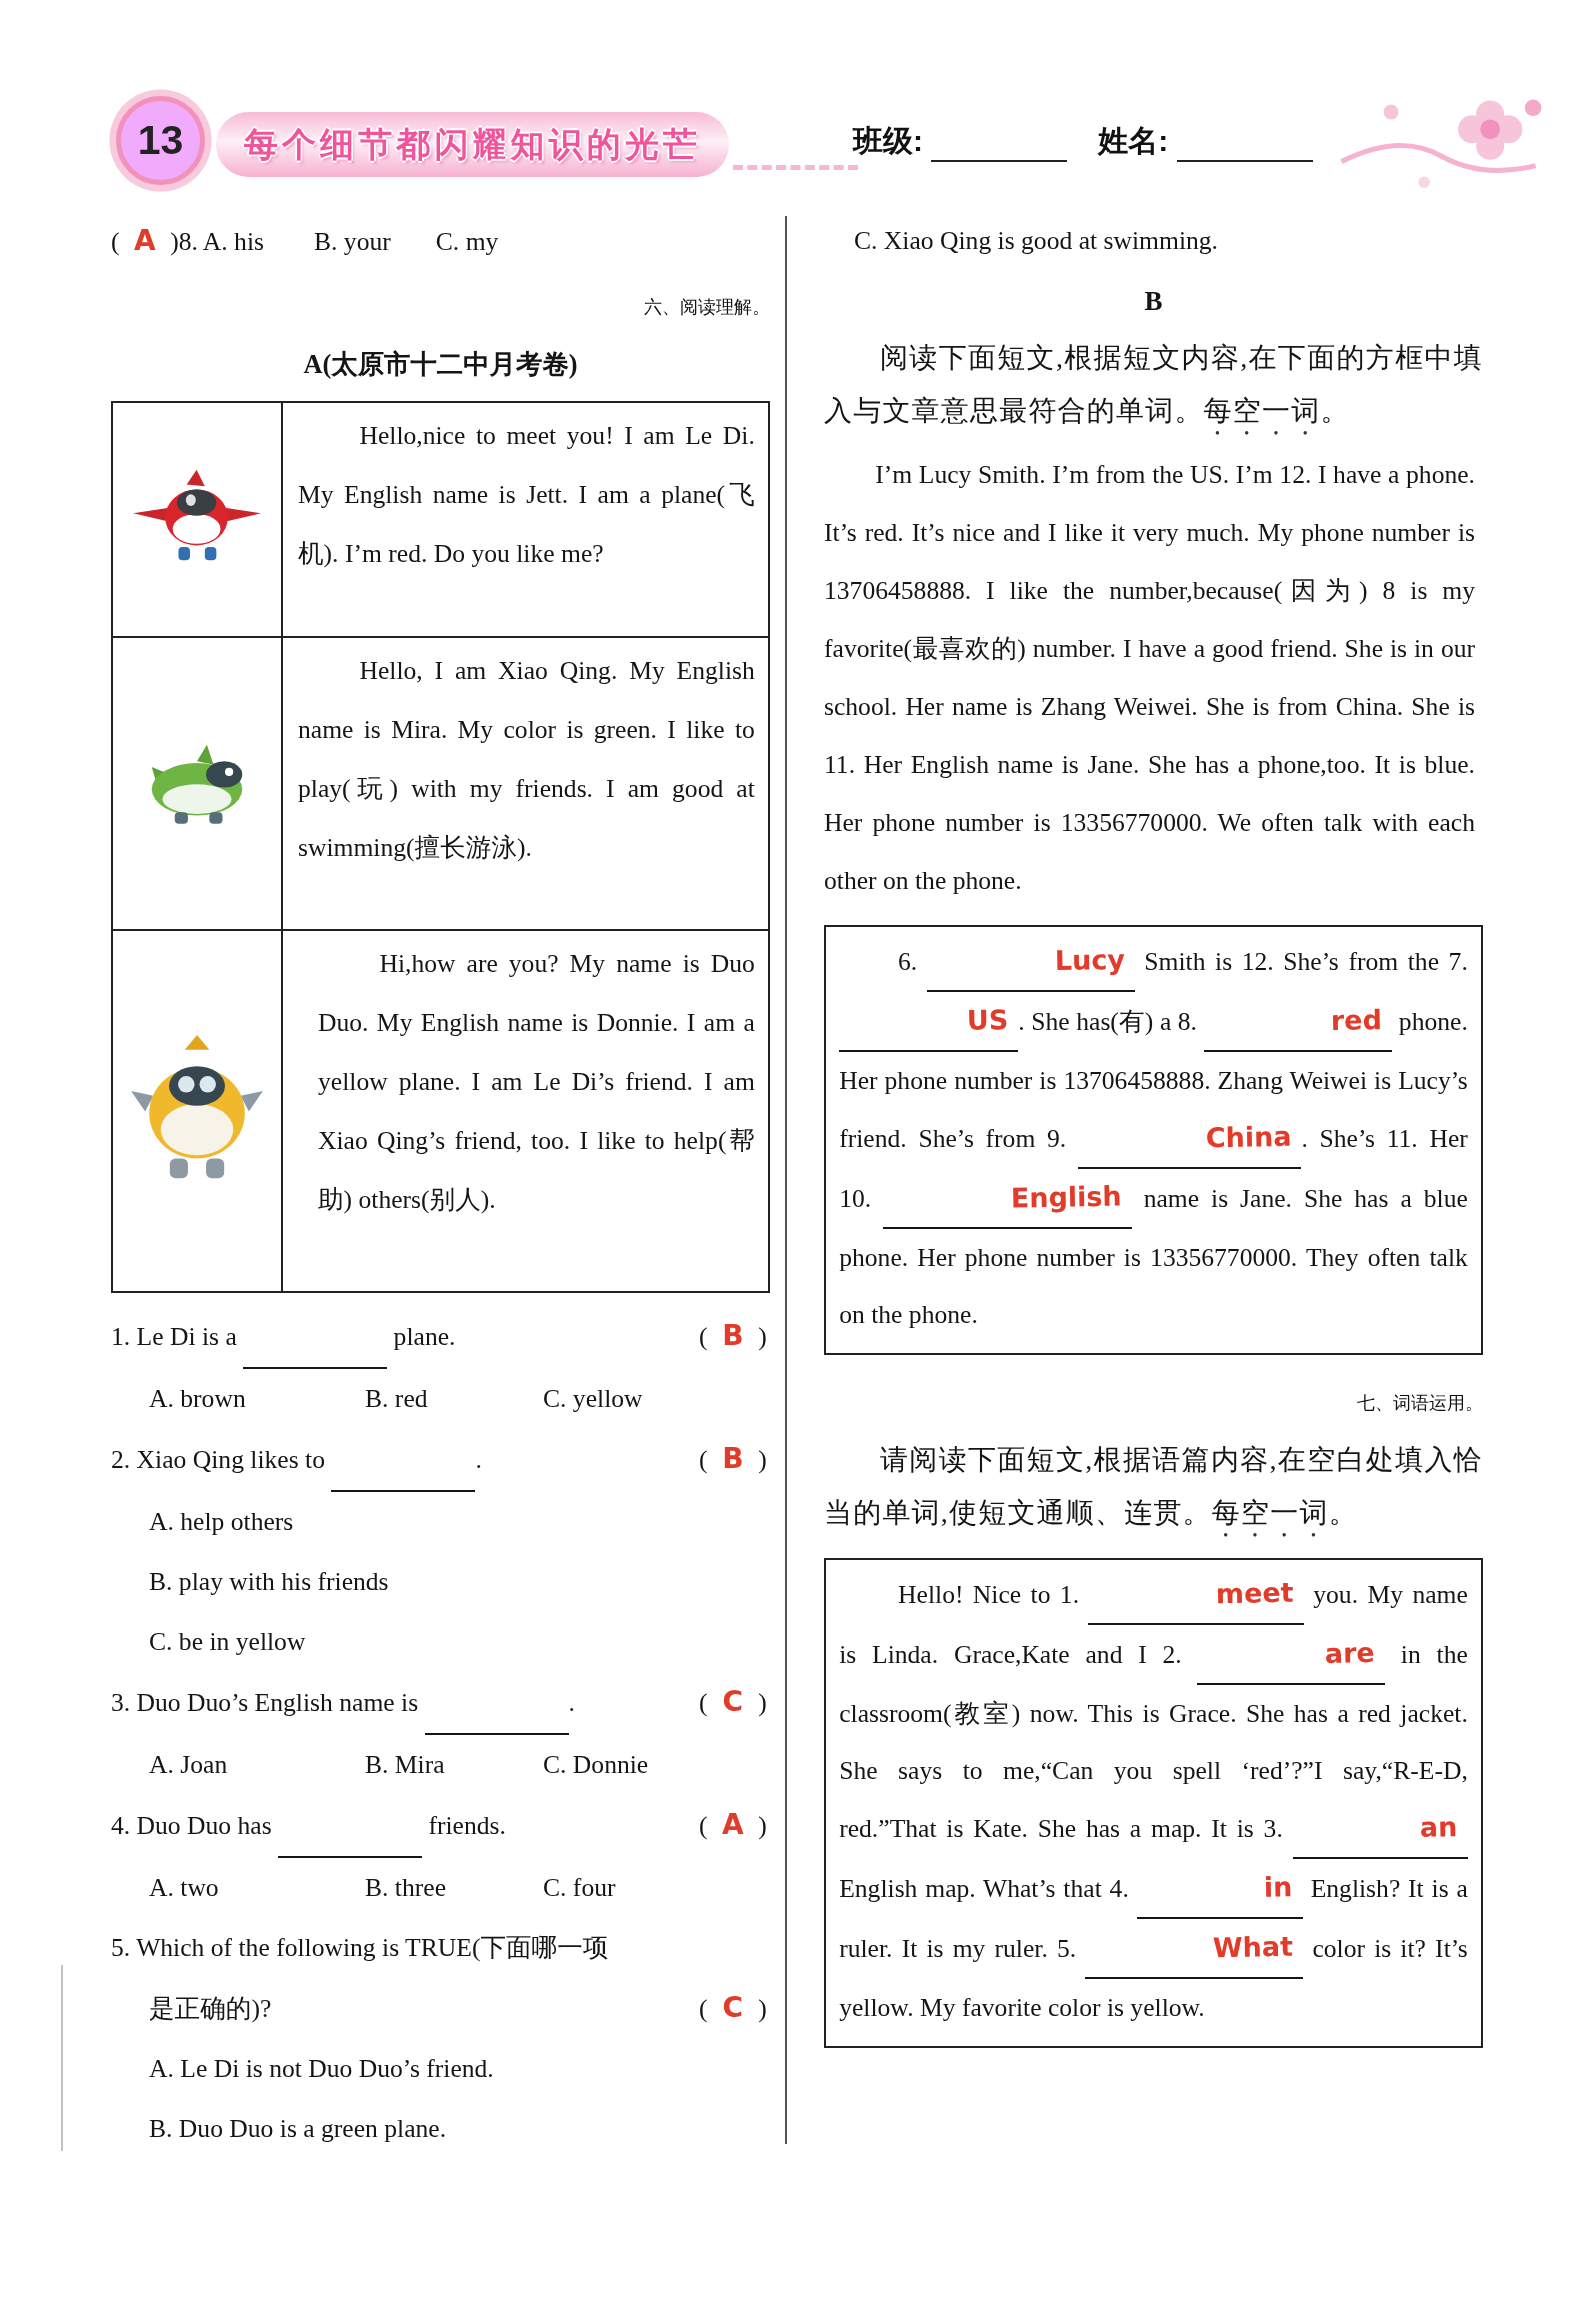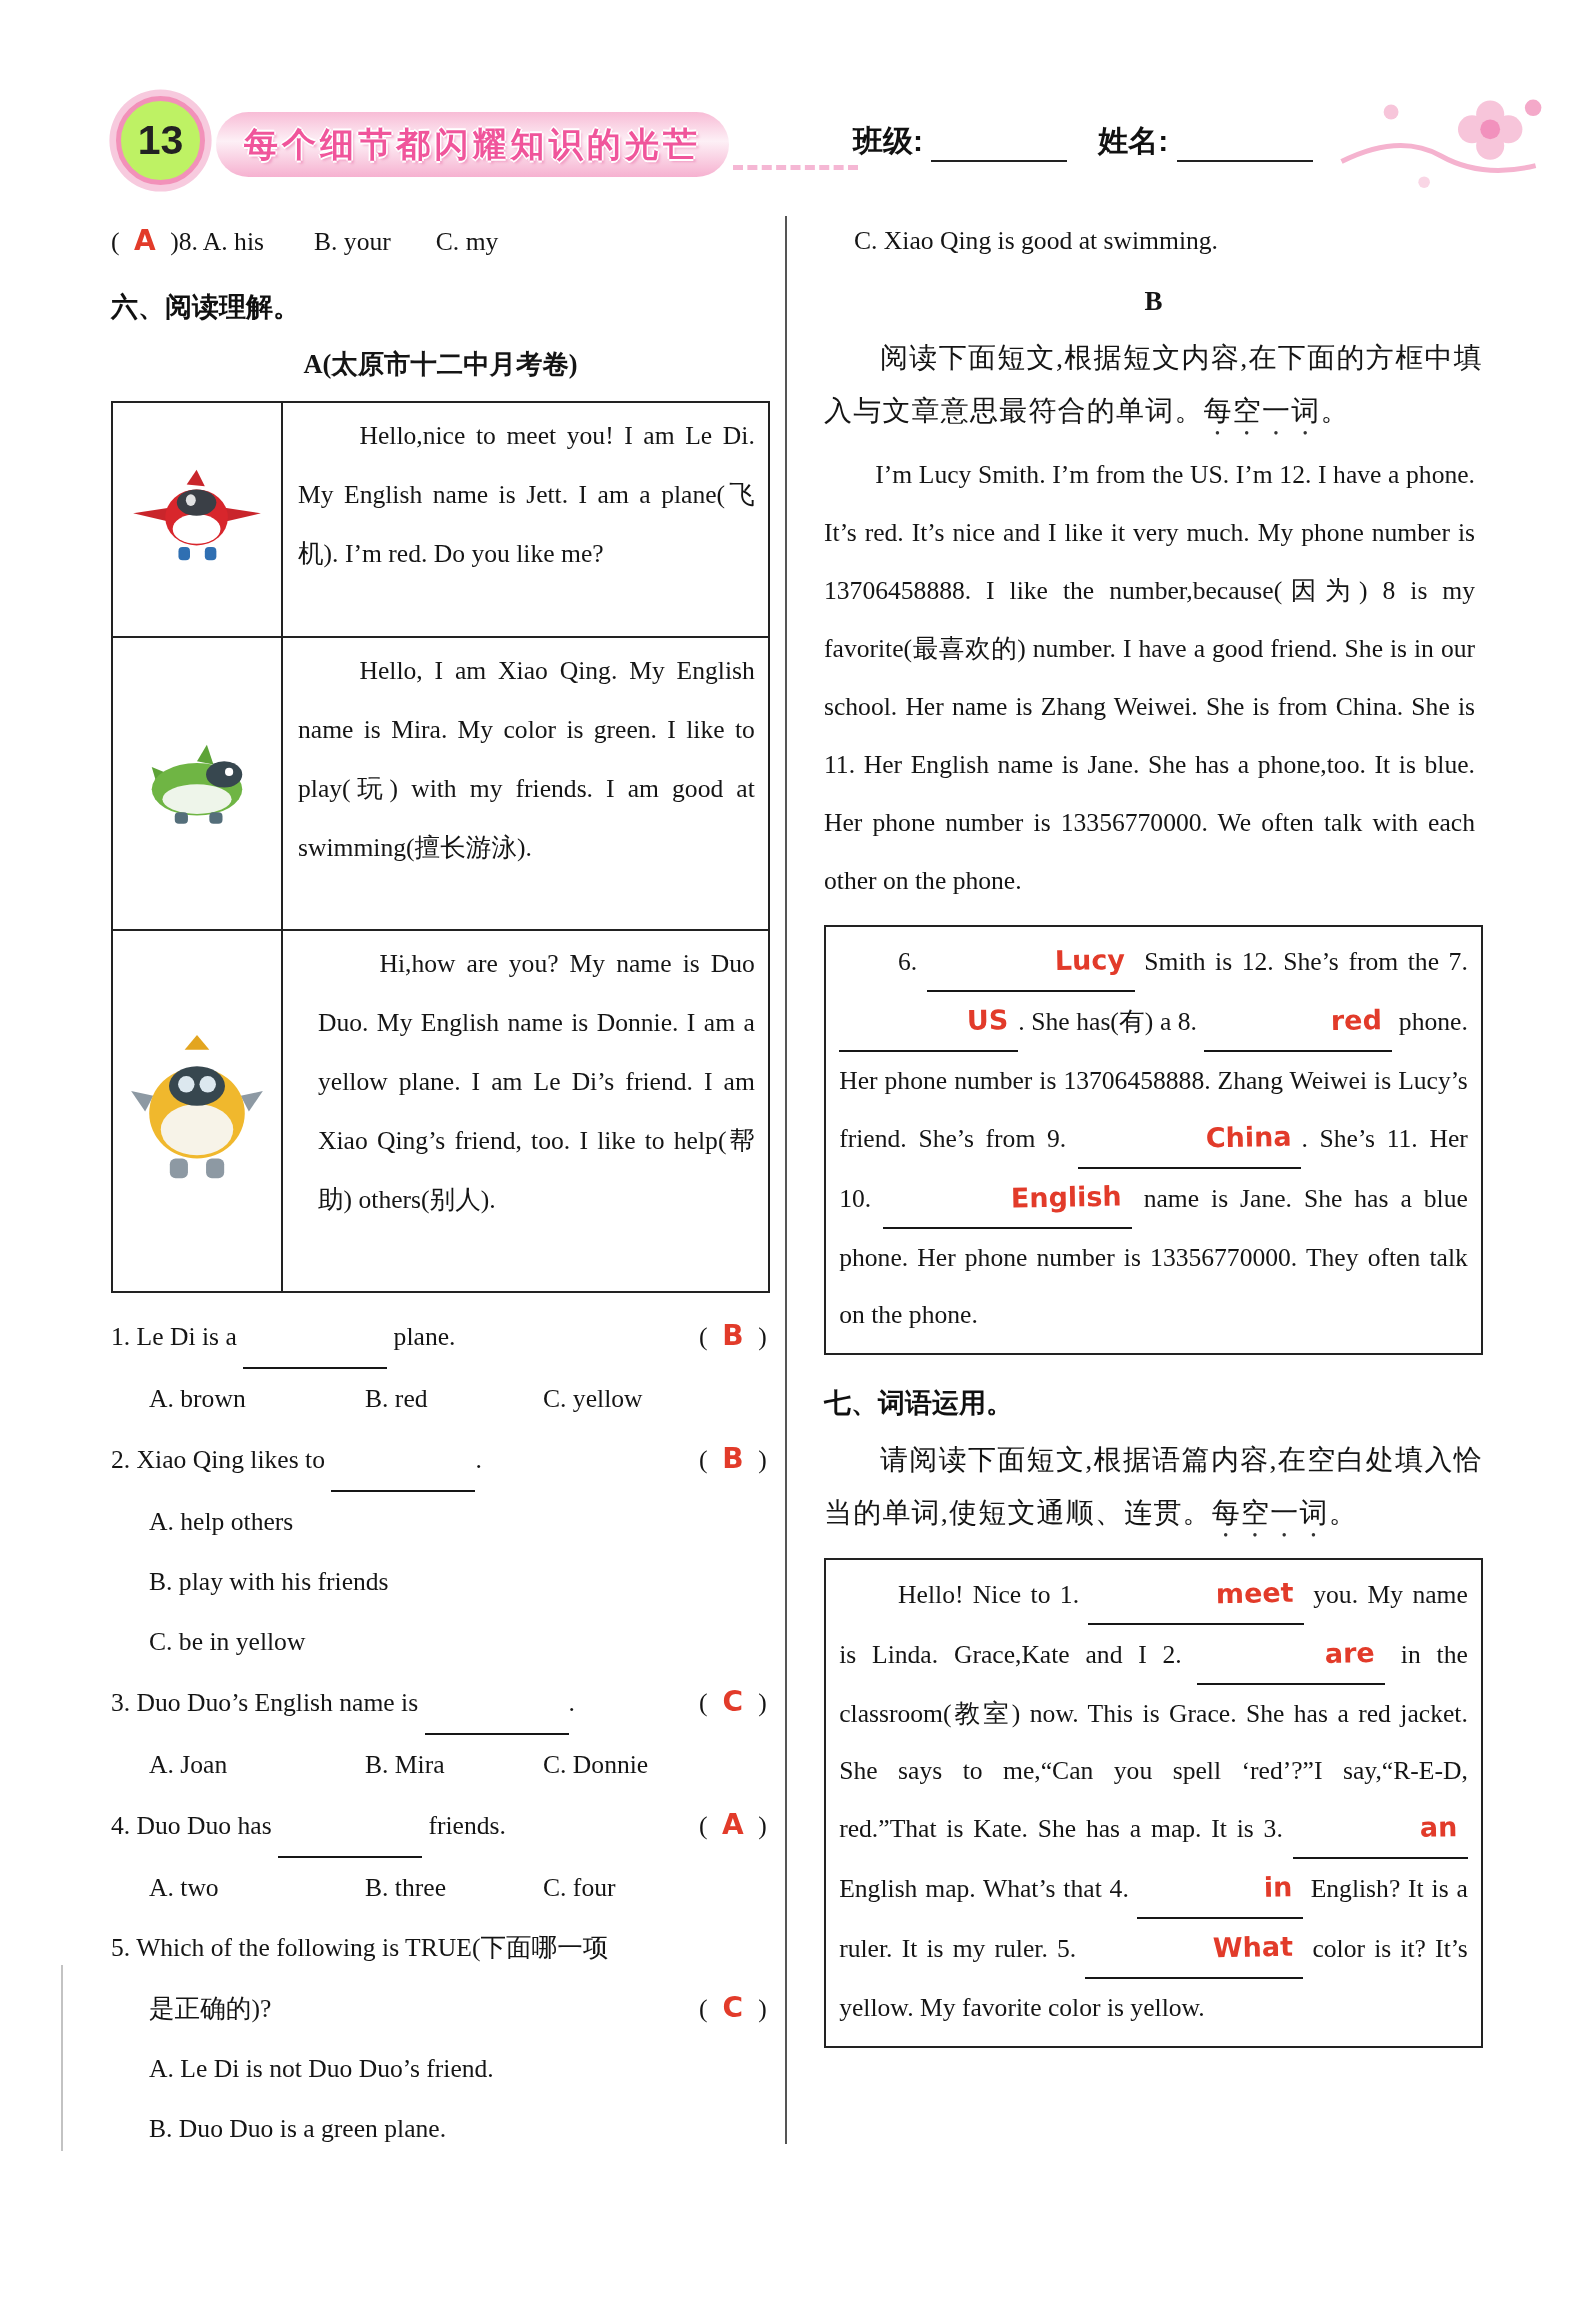--- a/index.html
+++ b/index.html
@@ -2,21 +2,21 @@
 <html style="--accent: #f0559b; --ansred: #e23b2a;font-size:13.2px"><head>
 <meta charset="utf-8">
 <style>
   :root{ --accent:#f0559b; --ansred:#e23b2a; }
   html,body{margin:0;padding:0;background:#fff;}
   .page{position:relative;width:1581px;height:2319px;background:#ffffff;overflow:hidden;
         font-family:"Liberation Serif","DejaVu Serif",serif;color:#151515;}
 
   
   .page-num{position:absolute;left:116px;top:96px;width:79px;height:79px;border-radius:50%;
-    background:#bef264;border:5px solid #f291b9;box-shadow:0 0 0 6.6px #f7cade;
+    background:#f0abfc;border:5px solid #f291b9;box-shadow:0 0 0 6.6px #f7cade;
     display:flex;align-items:center;justify-content:center;
     font-family:"Liberation Sans",sans-serif;font-weight:700;font-size:41px;color:#222;}
   .banner{position:absolute;left:216px;top:112px;width:513px;height:65px;border-radius:33px;
     background:linear-gradient(180deg,#f8bcd6 0%,#fdf0f6 45%,#f6b1d0 100%);
     display:flex;align-items:center;justify-content:center;}
   .banner-text{font-family:"Liberation Sans",sans-serif;font-weight:700;font-size:34px;
     color:var(--accent);letter-spacing:4.1px;
     text-shadow:1.7px 0 0 #fff,-1.7px 0 0 #fff,0 1.7px 0 #fff,0 -1.7px 0 #fff,2.5px 2.5px 2.5px rgba(230,80,150,.4);}
   .dash{position:absolute;left:733px;top:165px;width:125px;border-top:5px dashed #f5b7d4;}
   .cls{position:absolute;left:853px;top:121px;display:flex;align-items:flex-end;
@@ -26,22 +26,22 @@
   .flower{position:absolute;left:1325px;top:83px;}
 
   
   .divider{position:absolute;left:785px;top:216px;width:1.7px;height:1928px;background:#555;}
   .edge-line{position:absolute;left:61px;top:1965px;width:1.7px;height:186px;background:#c3c3c3;}
   .col{position:absolute;top:211px;width:659px;font-size:25.6px;line-height:60px;}
   .col-left{left:111px;}
   .col-right{left:824px;}
 
   
-  .sec-title{margin:5px 0 0 0;font-family:"Liberation Sans",sans-serif;font-weight:700;
-    font-size:27px;line-height:60px;color:#101010;}
+  .sec-title{margin:5px 0 0 0;font-family:"Liberation Sans",sans-serif;font-weight:400;
+    font-size:18px;line-height:60px;color:#101010;text-align:right;}
   .subtitle{text-align:center;font-weight:700;font-size:26.4px;line-height:54px;}
   .blank{display:inline-block;min-width:58px;padding:0 10px;border-bottom:2.5px solid #161616;
     text-align:center;vertical-align:baseline;}
   .col-left .blank{min-width:124px;}
   .ans{display:inline-block;min-height:31px;min-width:8.3px;transform:rotate(-1deg);
     font-family:"DejaVu Sans",sans-serif;font-weight:700;font-size:27px;color:var(--ansred);}
   .ansp{white-space:nowrap;}
   .ansp::before{content:"(\00a0\00a0";}
   .ansp::after{content:"\00a0\00a0)";}
   .ans-letter{display:inline-block;min-width:25px;text-align:center;

